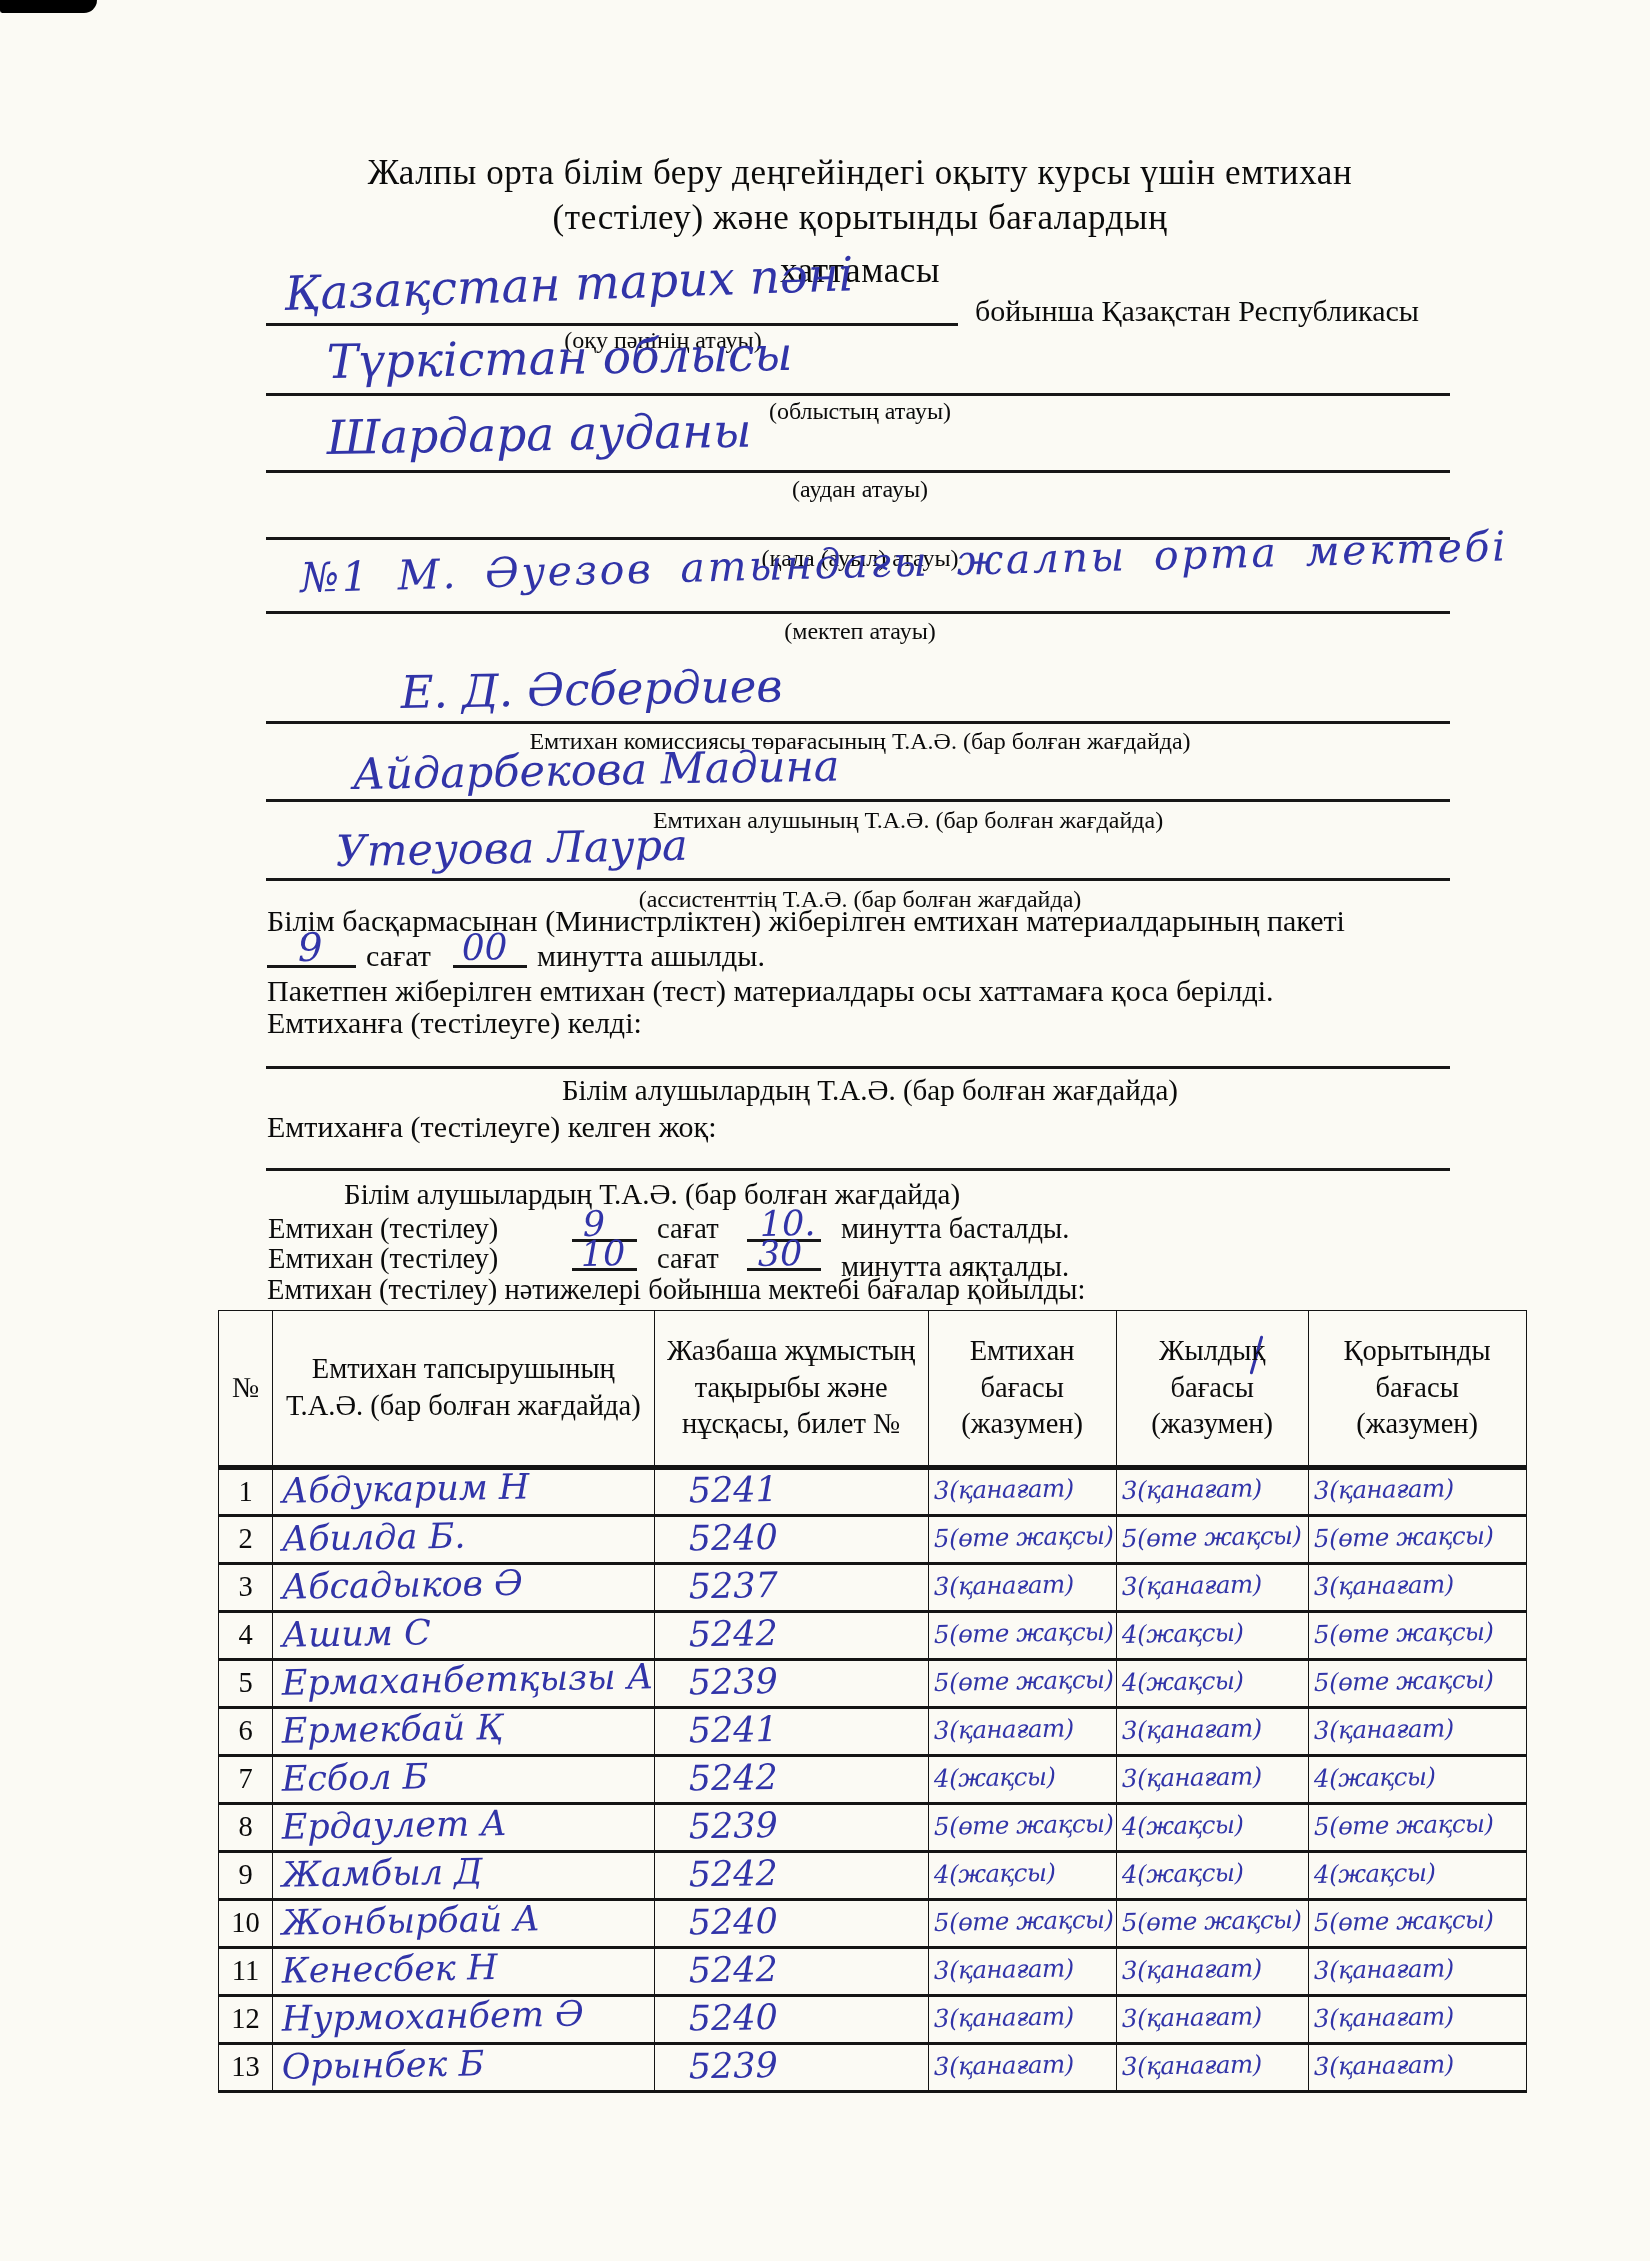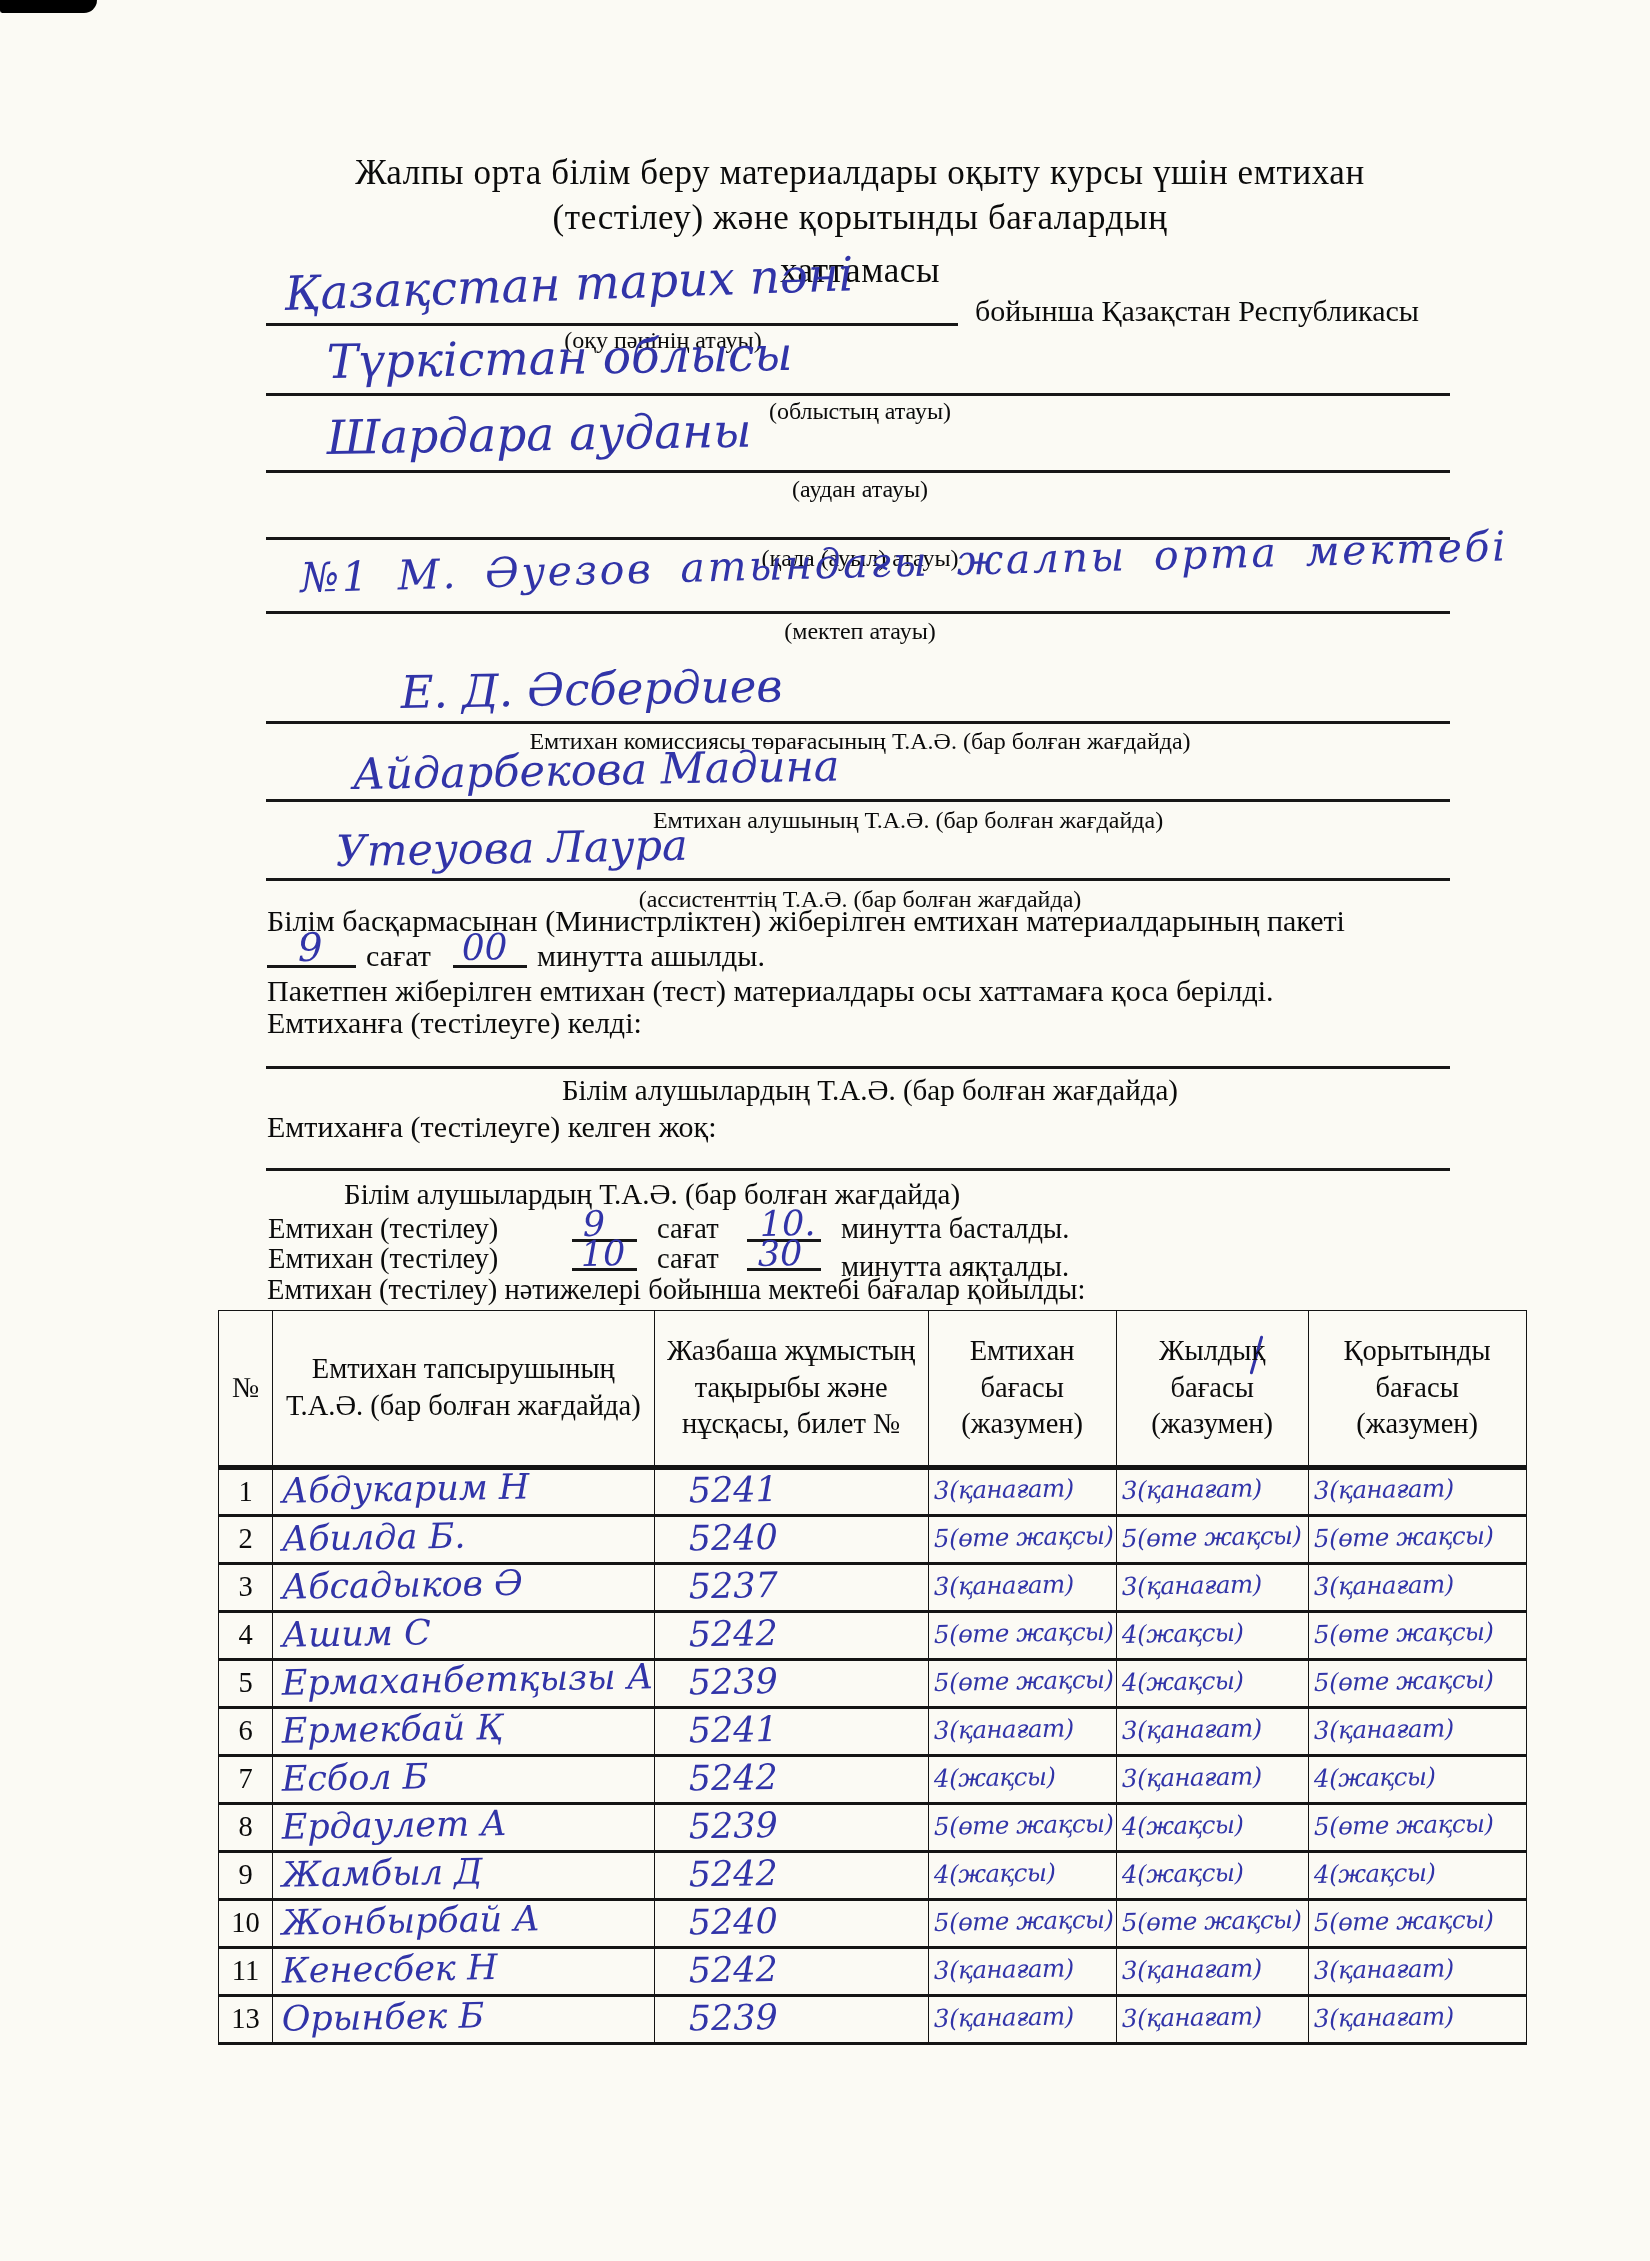--- a/index.html
+++ b/index.html
@@ -41,21 +41,21 @@
   td.c-ticket .hw{font-size:35px;padding-left:34px;display:inline-block;}
   td.c-grade .hw{font-size:24.6px;letter-spacing:-0.6px;padding-left:5.2px;display:inline-block;}
 </style>
 </head>
 <body>
 
 <div class="page">
 
   <div class="abs corner"></div>
 
-  <div class="abs title" style="left:860px;top:153px;">Жалпы орта білім беру материалдары оқыту курсы үшін емтихан</div>
+  <div class="abs title" style="left:860px;top:153px;">Жалпы орта білім беру деңгейіндегі оқыту курсы үшін емтихан</div>
   <div class="abs title" style="left:860px;top:198px;">(тестілеу) және қорытынды бағалардың</div>
   <div class="abs title" style="left:860px;top:251px;">хаттамасы</div>
 
   <div class="abs hw r2" style="left:285px;top:270px;font-size:47px;">Қазақстан тарих пәні</div>
   <div class="abs ul" style="left:266px;top:323px;width:692px;"></div>
   <div class="abs t" style="left:975px;top:294px;font-size:30px;">бойынша Қазақстан Республикасы</div>
   <div class="abs cap" style="left:663px;top:327px;">(оқу пәнінің атауы)</div>
 
   <div class="abs hw" style="left:327px;top:338px;font-size:47px;">Түркістан облысы</div>
   <div class="abs ul" style="left:266px;top:393px;width:1184px;"></div>
@@ -225,20 +225,28 @@
       </tr>
       <tr>
         <td class="c-num">11</td>
         <td class="c-name"><span class="hw">Кенесбек Н</span></td>
         <td class="c-ticket"><span class="hw">5242</span></td>
         <td class="c-grade"><span class="hw">3(қанағат)</span></td>
         <td class="c-grade"><span class="hw">3(қанағат)</span></td>
         <td class="c-grade"><span class="hw">3(қанағат)</span></td>
       </tr>
       <tr>
+        <td class="c-num">12</td>
+        <td class="c-name"><span class="hw">Нурмоханбет Ә</span></td>
+        <td class="c-ticket"><span class="hw">5240</span></td>
+        <td class="c-grade"><span class="hw">3(қанағат)</span></td>
+        <td class="c-grade"><span class="hw">3(қанағат)</span></td>
+        <td class="c-grade"><span class="hw">3(қанағат)</span></td>
+      </tr>
+      <tr>
         <td class="c-num">13</td>
         <td class="c-name"><span class="hw">Орынбек Б</span></td>
         <td class="c-ticket"><span class="hw">5239</span></td>
         <td class="c-grade"><span class="hw">3(қанағат)</span></td>
         <td class="c-grade"><span class="hw">3(қанағат)</span></td>
         <td class="c-grade"><span class="hw">3(қанағат)</span></td>
       </tr>
     </tbody>
   </table>
 

